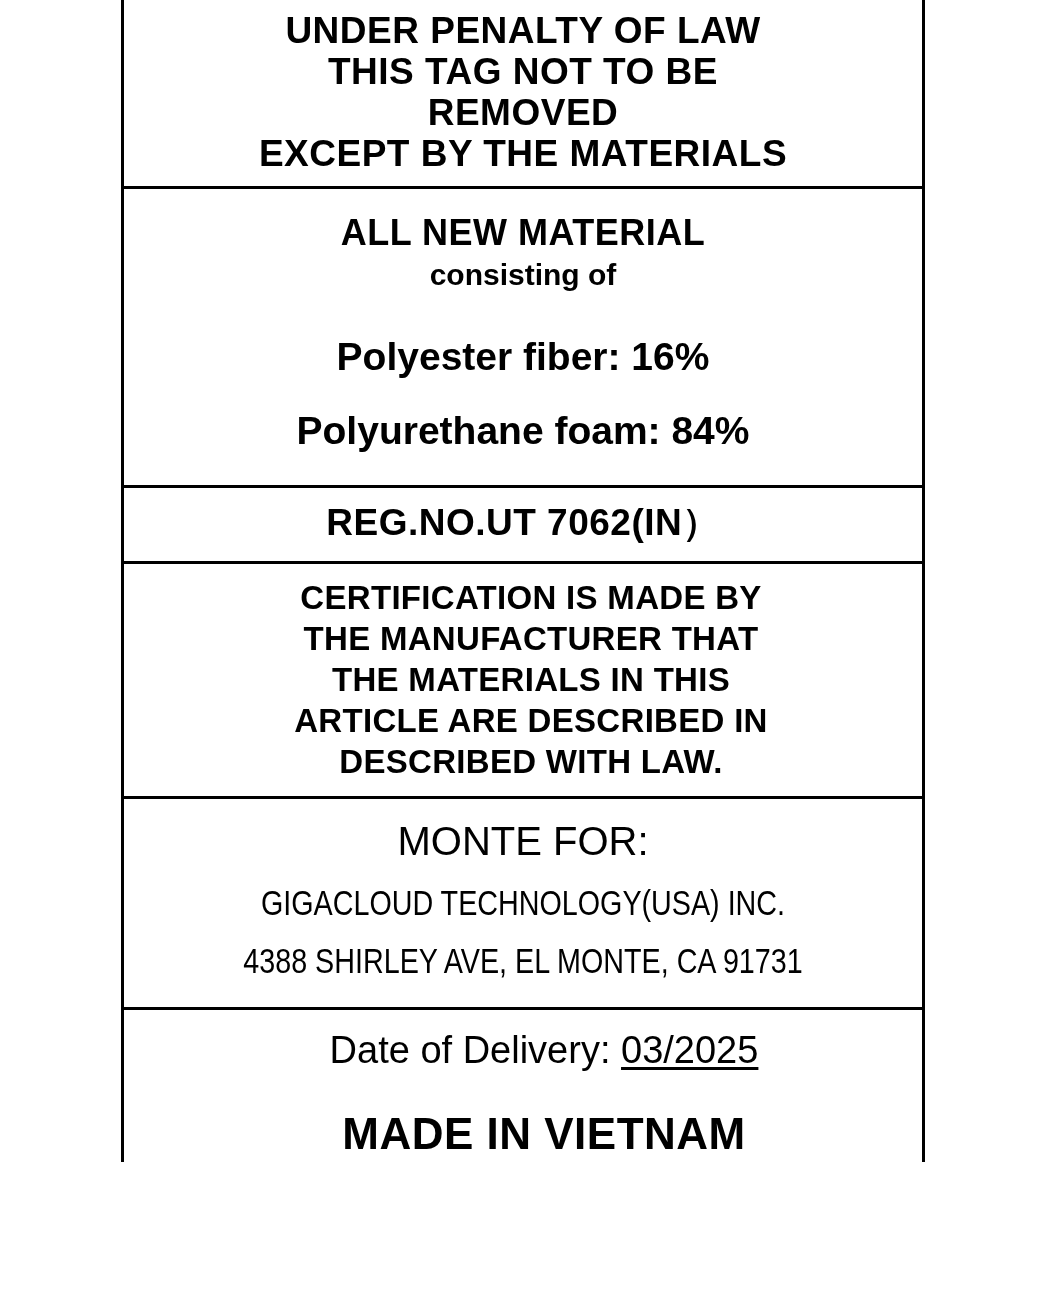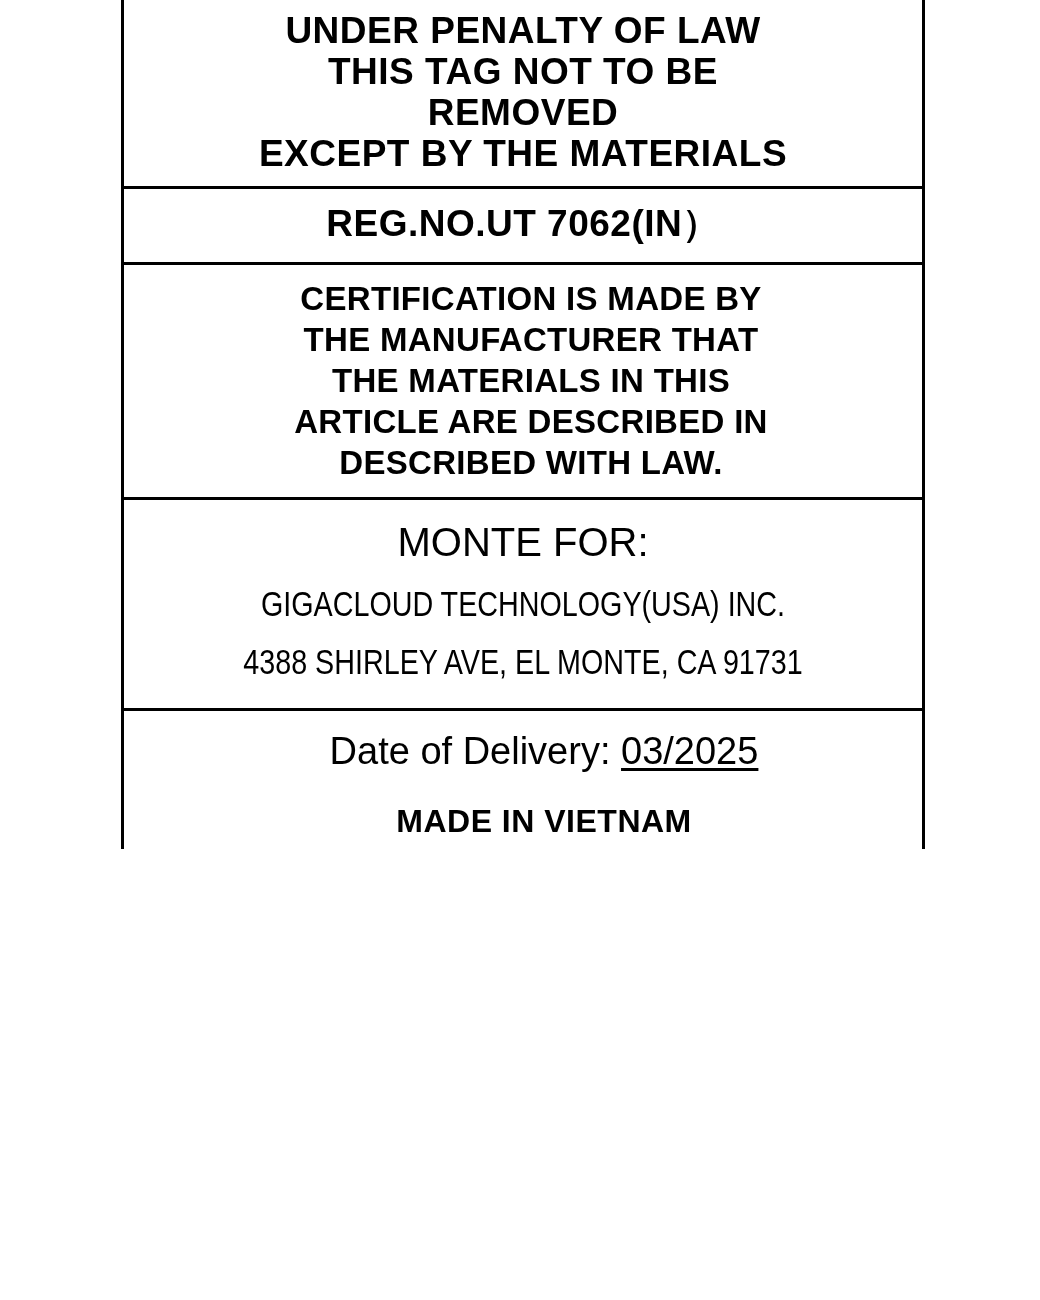--- a/index.html
+++ b/index.html
@@ -129,38 +129,44 @@
     font-size: 38px;
     line-height: 48px;
     white-space: nowrap;
   }
   .sec-delivery .delivery-value {
     text-decoration: underline;
     text-underline-offset: 4px;
   }
   .sec-delivery .origin {
     font-weight: bold;
-    font-size: 32px;
+    font-size: 44px;
     line-height: 56px;
-    margin-top: 18px;
+    margin-top: 32px;
     letter-spacing: 0.5px;
   }
 </style>
 </head>
 <body>
 
 <div class="label">
 
   <div class="section sec-penalty">
     <div class="line">UNDER PENALTY OF LAW</div>
     <div class="line">THIS TAG NOT TO BE</div>
     <div class="line">REMOVED</div>
     <div class="line">EXCEPT BY THE MATERIALS</div>
   </div>
 
+  <div class="section sec-material">
+    <div class="title">ALL NEW MATERIAL</div>
+    <div class="subtitle">consisting of</div>
+    <div class="fiber">Polyester fiber: 16%</div>
+    <div class="fiber">Polyurethane foam: 84%</div>
+  </div>
 
   <div class="section sec-reg">
     <div class="reg">REG.NO.UT 7062(IN）</div>
   </div>
 
   <div class="section sec-cert">
     <div class="line">CERTIFICATION IS MADE BY</div>
     <div class="line">THE MANUFACTURER THAT</div>
     <div class="line">THE MATERIALS IN THIS</div>
     <div class="line">ARTICLE ARE DESCRIBED IN</div>

